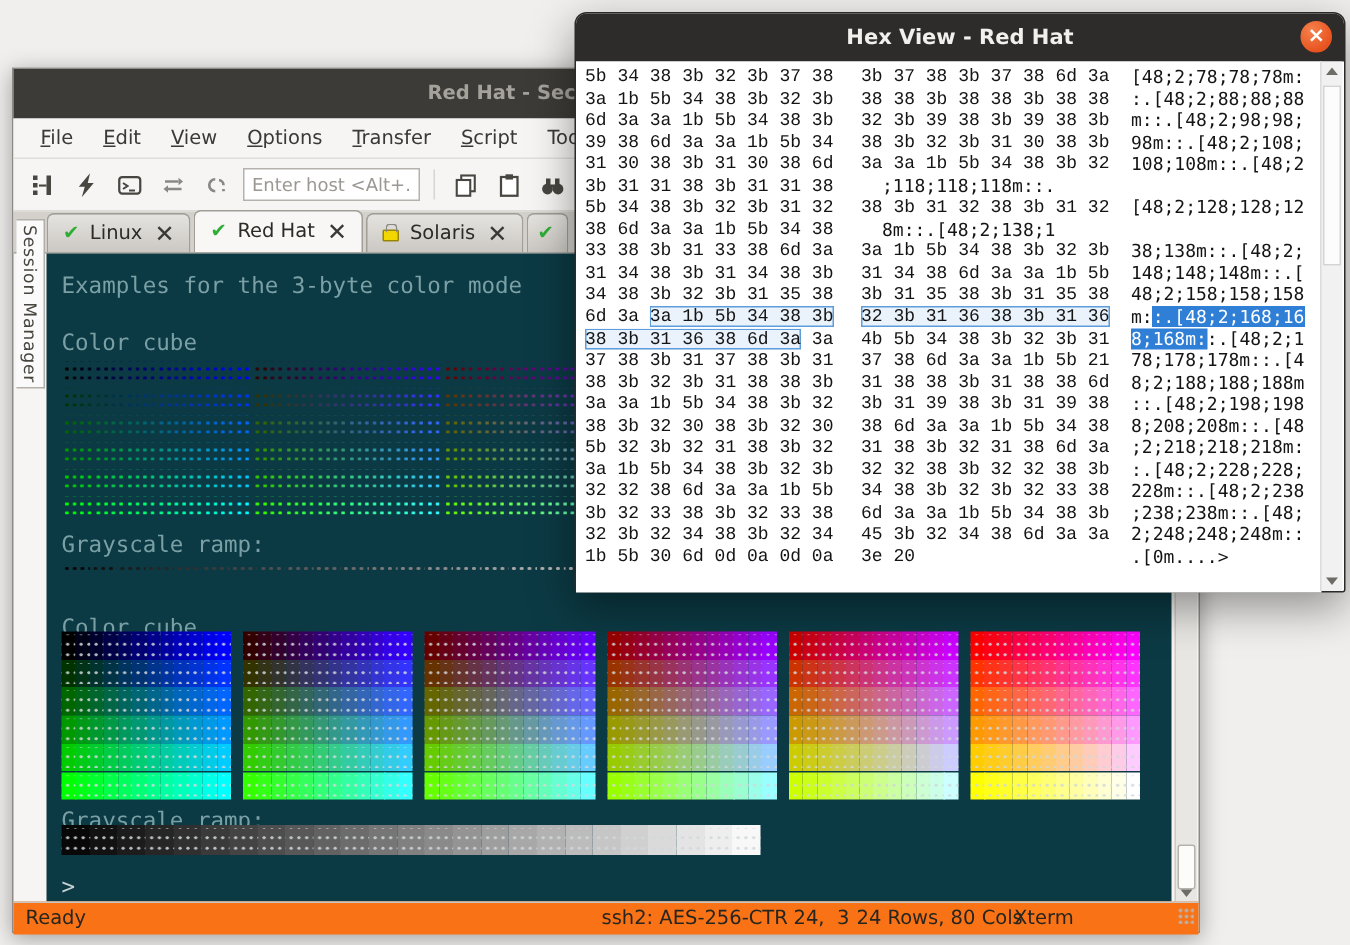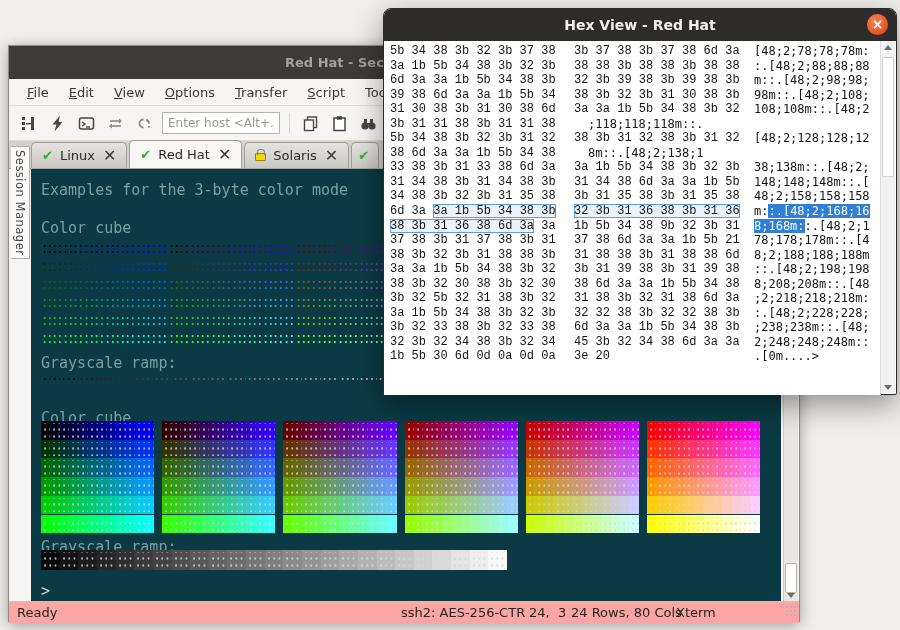--- a/index.html
+++ b/index.html
@@ -59,21 +59,21 @@
   .term-scroll { position:absolute; left:774px; top:123px; width:15px; height:432px; background:#e9e7e4;
     border-left:1px solid #cfccc7; }
   .ts-thumb { position:absolute; left:1px; top:394px; width:12px; height:30px; background:#fcfcfb;
     border:1px solid #b6b3ae; border-radius:2px; }
   .arr-dn { position:absolute; left:3px; width:0; height:0; border-left:4.5px solid transparent;
     border-right:4.5px solid transparent; border-top:5px solid #6e6c67; }
   .arr-up { position:absolute; left:3px; width:0; height:0; border-left:4.5px solid transparent;
     border-right:4.5px solid transparent; border-bottom:5px solid #6e6c67; }
 
   
-  .mw-statusbar { position:absolute; left:0; top:555px; width:100%; height:22px; background:#fca5a5;
+  .mw-statusbar { position:absolute; left:0; top:555px; width:100%; height:22px; background:#f97316;
     border-top:1px solid #cac7c2; font-size:13px; color:#26251f; }
   .mw-statusbar span { position:absolute; top:3px; white-space:pre; }
   .s-ready { left:8px; } .s-cipher { left:392px; } .s-pos { left:520px; } .s-size { left:562px; } .s-emu { left:667px; }
   .grip { position:absolute; right:3px; bottom:3px; width:11px; height:11px;
     background-image:radial-gradient(circle,#b9b6b1 1px,transparent 1.2px); background-size:4px 4px; }
 
   
   .hex-window { position:absolute; left:383px; top:8px; width:514px; height:387px; z-index:50;
     background:#fff; border:1px solid #2a2a28; border-radius:8px 8px 2px 2px;
     box-shadow:0 10px 30px rgba(0,0,0,.4); }
@@ -1047,27 +1047,28 @@
         <div class="hx-row"><span class="c1">6d 3a 3a 1b 5b 34 38 3b</span><span class="g1"></span><span class="c2">32 3b 39 38 3b 39 38 3b</span><span class="g2"></span><span class="ca">m::.[48;2;98;98;</span></div>
         <div class="hx-row"><span class="c1">39 38 6d 3a 3a 1b 5b 34</span><span class="g1"></span><span class="c2">38 3b 32 3b 31 30 38 3b</span><span class="g2"></span><span class="ca">98m::.[48;2;108;</span></div>
         <div class="hx-row"><span class="c1">31 30 38 3b 31 30 38 6d</span><span class="g1"></span><span class="c2">3a 3a 1b 5b 34 38 3b 32</span><span class="g2"></span><span class="ca">108;108m::.[48;2</span></div>
         <div class="hx-row"><span class="c1">3b 31 31 38 3b 31 31 38</span><span class="g1"></span><span class="g2"></span><span class="ca">;118;118;118m::.</span></div>
         <div class="hx-row"><span class="c1">5b 34 38 3b 32 3b 31 32</span><span class="g1"></span><span class="c2">38 3b 31 32 38 3b 31 32</span><span class="g2"></span><span class="ca">[48;2;128;128;12</span></div>
         <div class="hx-row"><span class="c1">38 6d 3a 3a 1b 5b 34 38</span><span class="g1"></span><span class="g2"></span><span class="ca">8m::.[48;2;138;1</span></div>
         <div class="hx-row"><span class="c1">33 38 3b 31 33 38 6d 3a</span><span class="g1"></span><span class="c2">3a 1b 5b 34 38 3b 32 3b</span><span class="g2"></span><span class="ca">38;138m::.[48;2;</span></div>
         <div class="hx-row"><span class="c1">31 34 38 3b 31 34 38 3b</span><span class="g1"></span><span class="c2">31 34 38 6d 3a 3a 1b 5b</span><span class="g2"></span><span class="ca">148;148;148m::.[</span></div>
         <div class="hx-row"><span class="c1">34 38 3b 32 3b 31 35 38</span><span class="g1"></span><span class="c2">3b 31 35 38 3b 31 35 38</span><span class="g2"></span><span class="ca">48;2;158;158;158</span></div>
         <div class="hx-row"><span class="c1"><span>6d 3a </span><span class="hsel">3a 1b 5b 34 38 3b</span><span></span></span><span class="g1"></span><span class="c2"><span></span><span class="hsel">32 3b 31 36 38 3b 31 36</span><span></span></span><span class="g2"></span><span class="ca"><span>m:</span><span class="asel">:.[48;2;168;16</span><span></span></span></div>
-        <div class="hx-row"><span class="c1"><span></span><span class="hsel">38 3b 31 36 38 6d 3a</span><span> 3a</span></span><span class="g1"></span><span class="c2">1b 5b 34 38 9b 32 3b 31</span><span class="g2"></span><span class="ca"><span></span><span class="asel">8;168m:</span><span>:.[48;2;1</span></span></div>
+        <div class="hx-row"><span class="c1"><span></span><span class="hsel">38 3b 31 36 38 6d 3a</span><span> 3a</span></span><span class="g1"></span><span class="c2">4b 5b 34 38 3b 32 3b 31</span><span class="g2"></span><span class="ca"><span></span><span class="asel">8;168m:</span><span>:.[48;2;1</span></span></div>
         <div class="hx-row"><span class="c1">37 38 3b 31 37 38 3b 31</span><span class="g1"></span><span class="c2">37 38 6d 3a 3a 1b 5b 21</span><span class="g2"></span><span class="ca">78;178;178m::.[4</span></div>
         <div class="hx-row"><span class="c1">38 3b 32 3b 31 38 38 3b</span><span class="g1"></span><span class="c2">31 38 38 3b 31 38 38 6d</span><span class="g2"></span><span class="ca">8;2;188;188;188m</span></div>
         <div class="hx-row"><span class="c1">3a 3a 1b 5b 34 38 3b 32</span><span class="g1"></span><span class="c2">3b 31 39 38 3b 31 39 38</span><span class="g2"></span><span class="ca">::.[48;2;198;198</span></div>
         <div class="hx-row"><span class="c1">38 3b 32 30 38 3b 32 30</span><span class="g1"></span><span class="c2">38 6d 3a 3a 1b 5b 34 38</span><span class="g2"></span><span class="ca">8;208;208m::.[48</span></div>
-        <div class="hx-row"><span class="c1">3b 32 5b 32 31 38 3b 32</span><span class="g1"></span><span class="c2">31 38 3b 32 31 38 6d 3a</span><span class="g2"></span><span class="ca">;2;218;218;218m:</span></div>
+        <div class="hx-row"><span class="c1">5b 32 3b 32 31 38 3b 32</span><span class="g1"></span><span class="c2">31 38 3b 32 31 38 6d 3a</span><span class="g2"></span><span class="ca">;2;218;218;218m:</span></div>
         <div class="hx-row"><span class="c1">3a 1b 5b 34 38 3b 32 3b</span><span class="g1"></span><span class="c2">32 32 38 3b 32 32 38 3b</span><span class="g2"></span><span class="ca">:.[48;2;228;228;</span></div>
+        <div class="hx-row"><span class="c1">32 32 38 6d 3a 3a 1b 5b</span><span class="g1"></span><span class="c2">34 38 3b 32 3b 32 33 38</span><span class="g2"></span><span class="ca">228m::.[48;2;238</span></div>
         <div class="hx-row"><span class="c1">3b 32 33 38 3b 32 33 38</span><span class="g1"></span><span class="c2">6d 3a 3a 1b 5b 34 38 3b</span><span class="g2"></span><span class="ca">;238;238m::.[48;</span></div>
         <div class="hx-row"><span class="c1">32 3b 32 34 38 3b 32 34</span><span class="g1"></span><span class="c2">45 3b 32 34 38 6d 3a 3a</span><span class="g2"></span><span class="ca">2;248;248;248m::</span></div>
         <div class="hx-row"><span class="c1">1b 5b 30 6d 0d 0a 0d 0a</span><span class="g1"></span><span class="c2">3e 20</span><span class="g2"></span><span class="ca">.[0m....&gt; </span></div>
       </div>
     <div class="hx-scroll">
       <div class="arr-up" style="top:4px"></div>
       <div class="hx-thumb"></div>
       <div class="arr-dn" style="bottom:4px"></div>
     </div>
   </div>

